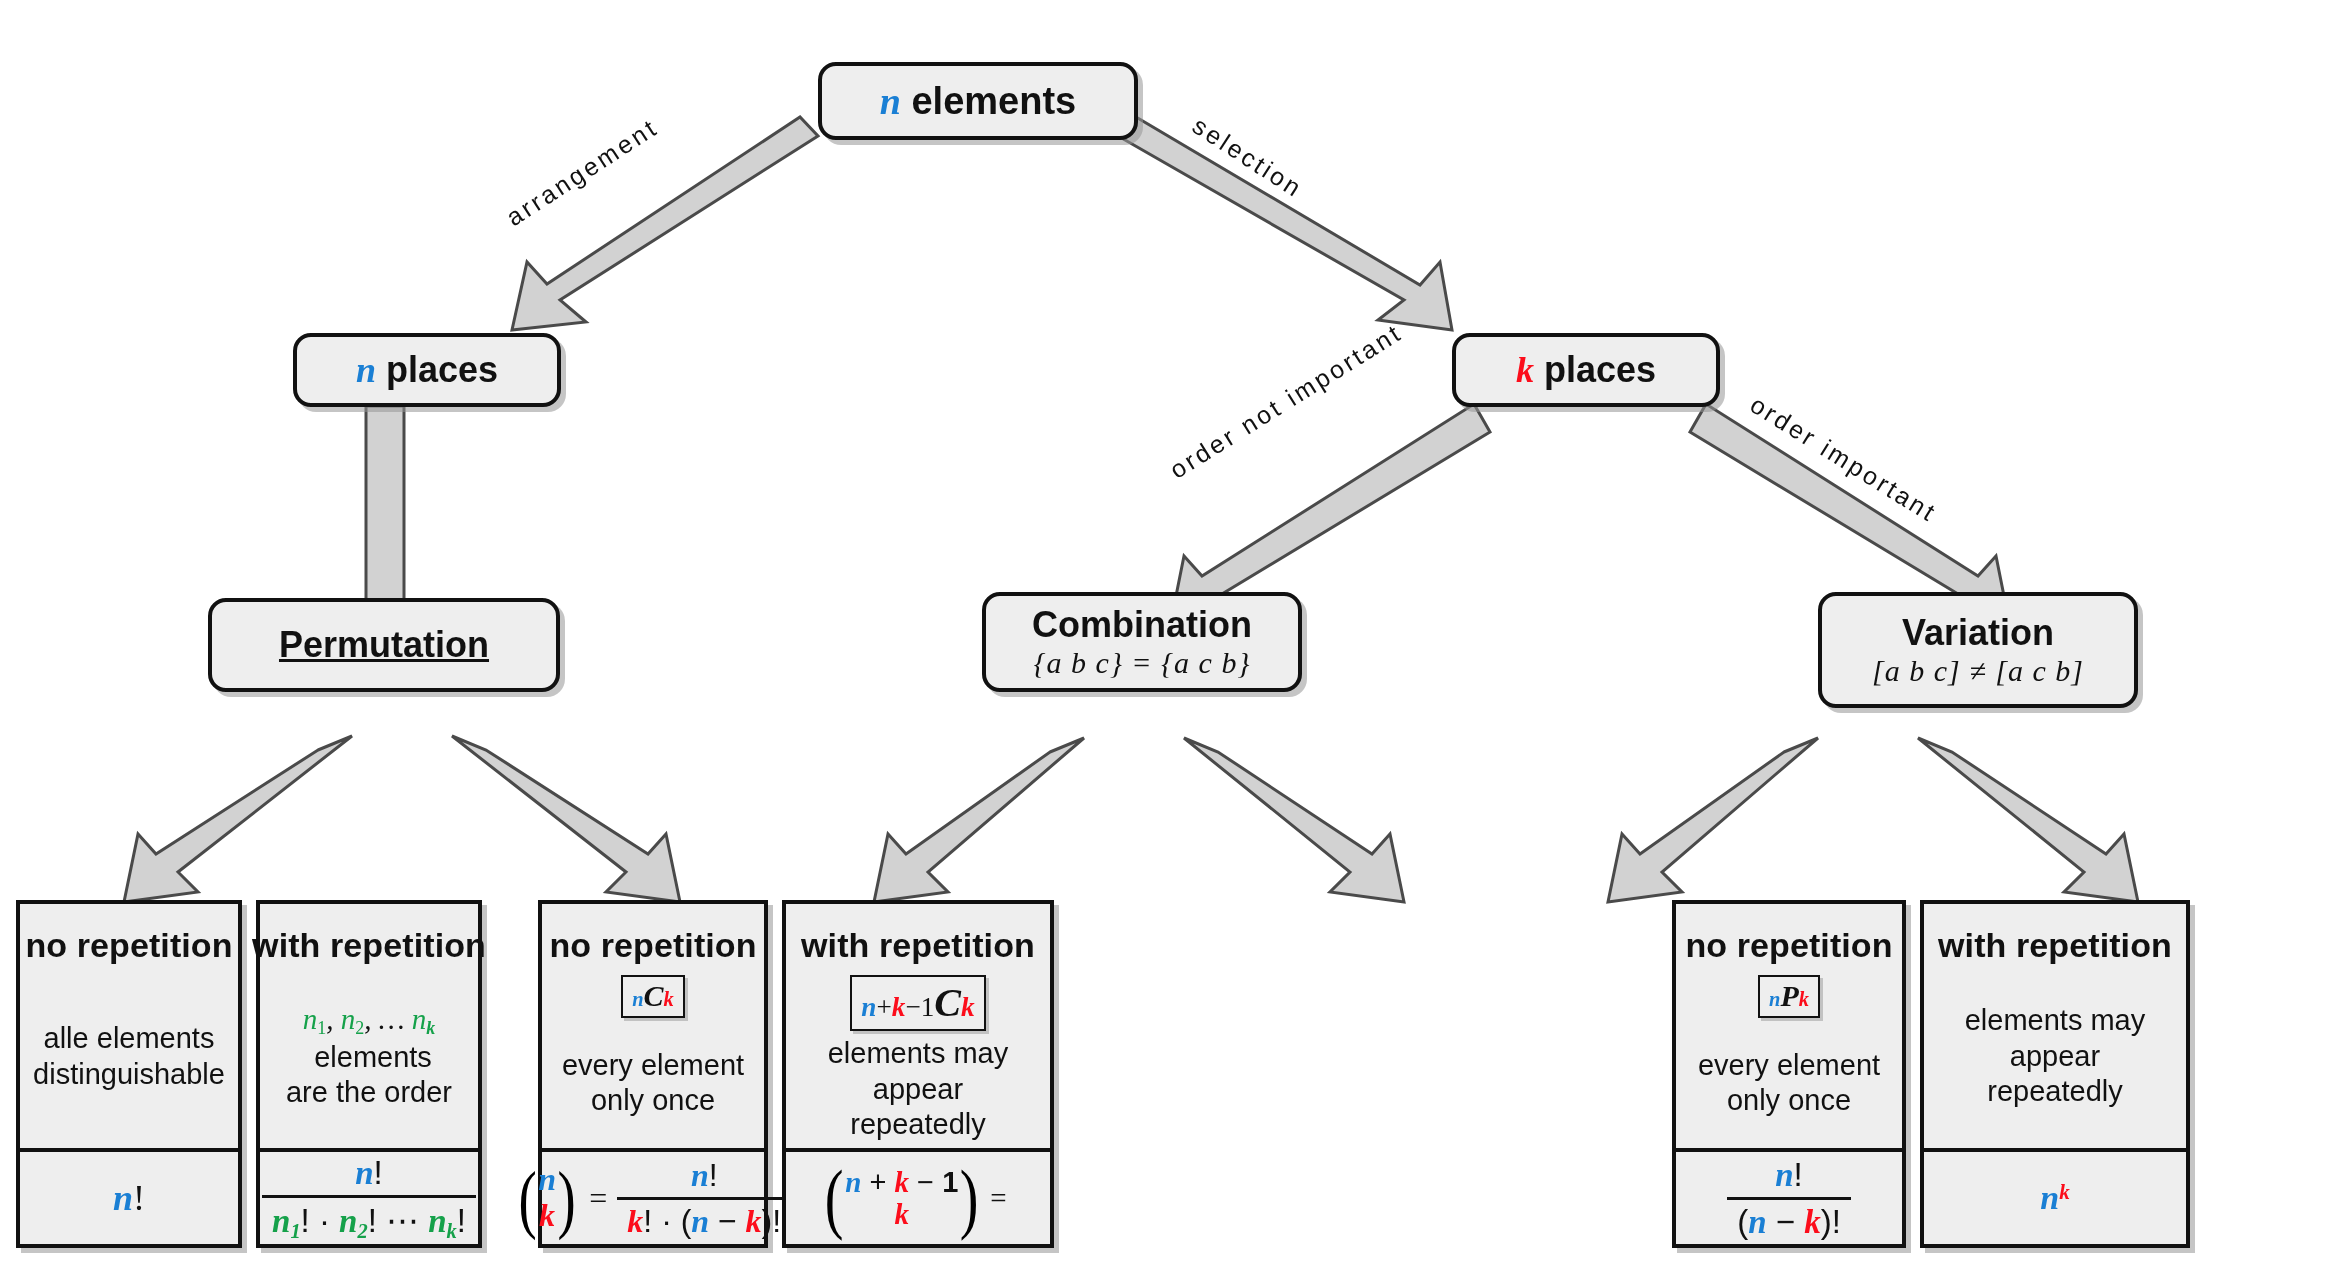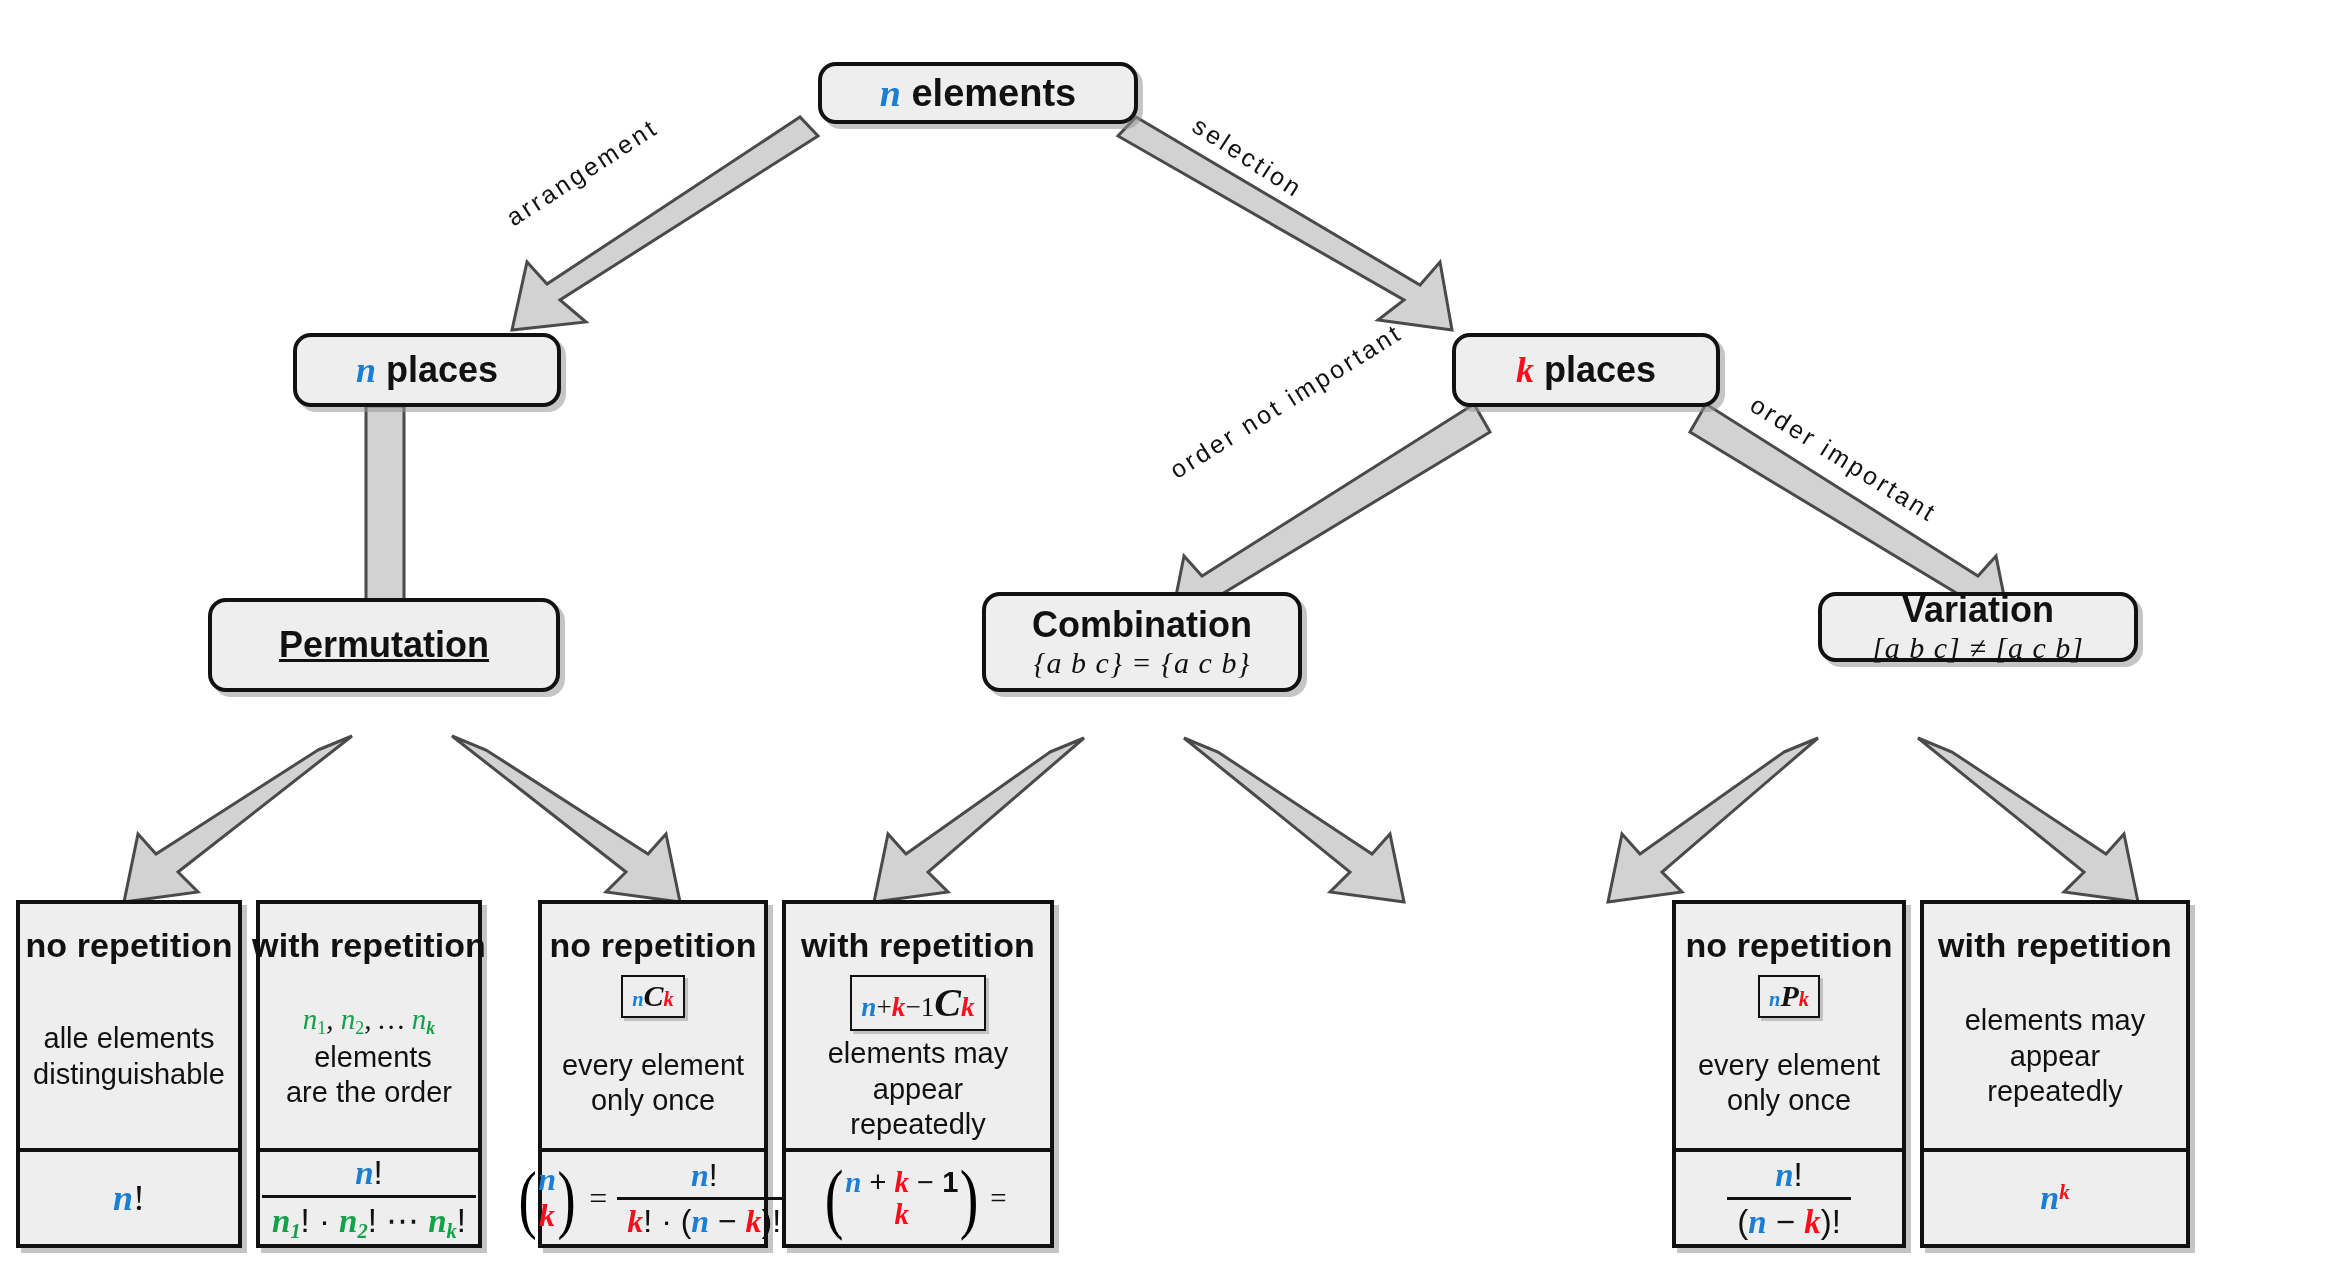--- a/index.html
+++ b/index.html
@@ -104,21 +104,21 @@
   </svg>
 
   <div class="elabel" style="left:590px;top:170px;transform:rotate(-33deg) translate(-50%,-50%);">arrangement</div>
 
   <div class="elabel" style="left:1240px;top:155px;transform:rotate(33deg) translate(-50%,-50%);">selection</div>
 
   <div class="elabel" style="left:1180px;top:470px;transform:rotate(-32deg) translate(0%,-50%);">order not important</div>
 
   <div class="elabel" style="left:1745px;top:400px;transform:rotate(32deg) translate(0%,-50%);">order important</div>
 
-  <div class="node" style="left:818px;top:62px;width:320px;height:62px;">
+  <div class="node" style="left:818px;top:62px;width:320px;height:78px;">
     <div class="ttl" style="font-size:38px;">
       <span class="mi blue">n</span><span>&nbsp;</span><span>elements</span>
     </div>
   </div>
 
   <div class="node" style="left:245px;top:333px;width:268px;height:74px;margin-left:48px;">
     <div class="ttl" style="font-size:36px;">
       <span class="mi blue">n</span><span>&nbsp;</span><span>places</span>
     </div>
   </div>
@@ -131,21 +131,21 @@
 
   <div class="node" style="left:208px;top:598px;width:352px;height:94px;">
     <div class="ttl" style="font-size:36px;text-decoration:underline;">Permutation</div>
   </div>
 
   <div class="node" style="left:982px;top:592px;width:320px;height:100px;">
     <div class="ttl" style="font-size:36px;text-align:center;">Combination</div>
     <div class="sub" style="font-size:30px;letter-spacing:1px;">{a b c} = {a c b}</div>
   </div>
 
-  <div class="node" style="left:1818px;top:592px;width:320px;height:70px;">
+  <div class="node" style="left:1818px;top:592px;width:320px;height:116px;">
     <div class="ttl" style="font-size:36px;">Variation</div>
     <div class="sub" style="font-size:30px;letter-spacing:1px;">[a b c] ≠ [a c b]</div>
   </div>
 
   <div class="card" style="left:16px;top:900px;width:226px;height:348px;">
     <div class="top">
       <div class="head">no repetition</div>
       <div class="desc">
         <span>alle elements</span><br><span>distinguishable</span>
       </div>

